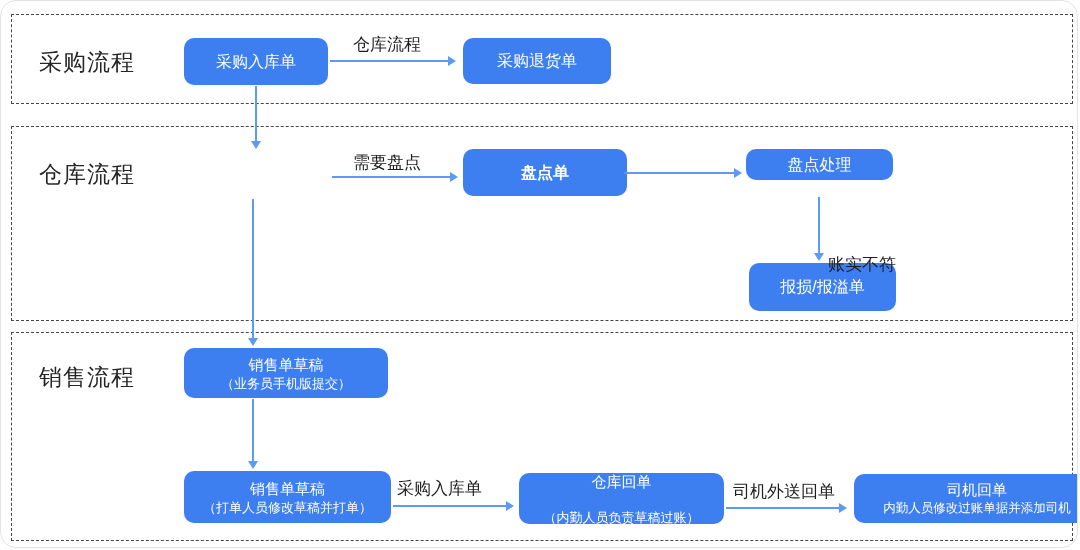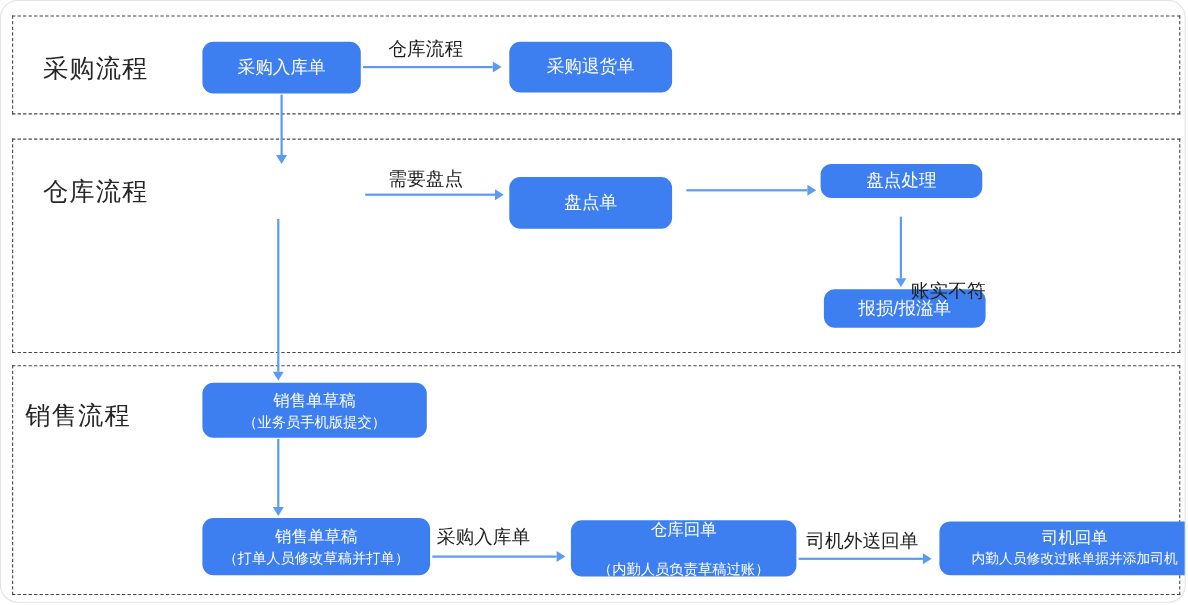--- a/index.html
+++ b/index.html
@@ -20,36 +20,36 @@
 <body>
 
 <div class="canvas">
 
   <div class="section" style="left:10px;top:13px;width:1062px;height:90px;"></div>
   <div class="section" style="left:10px;top:125px;width:1062px;height:195px;"></div>
   <div class="section" style="left:10px;top:331px;width:1062px;height:209px;"></div>
 
   <div class="section-title" style="left:38px;top:46px;">采购流程</div>
   <div class="section-title" style="left:38px;top:158px;">仓库流程</div>
-  <div class="section-title" style="left:22px;top:361px;">销售流程</div>
+  <div class="section-title" style="left:38px;top:361px;">销售流程</div>
 
   <div class="node" style="left:183px;top:37px;width:144px;height:47px;">
     <span class="l1">采购入库单</span>
   </div>
   <div class="node" style="left:462px;top:37px;width:148px;height:46px;">
     <span class="l1">采购退货单</span>
   </div>
 
-  <div class="node" style="left:462px;top:160px;width:148px;height:47px;">
+  <div class="node" style="left:462px;top:148px;width:164px;height:47px;font-weight:bold;">
     <span class="l1">盘点单</span>
   </div>
   <div class="node" style="left:745px;top:148px;width:147px;height:31px;">
     <span class="l1">盘点处理</span>
   </div>
-  <div class="node" style="left:748px;top:262px;width:147px;height:35px;">
+  <div class="node" style="left:748px;top:262px;width:147px;height:48px;">
     <span class="l1">报损/报溢单</span>
   </div>
 
   <div class="node" style="left:183px;top:347px;width:204px;height:50px;">
     <span class="l1" style="font-size:15px;">销售单草稿</span>
     <span class="l2">（业务员手机版提交）</span>
   </div>
   <div class="node" style="left:183px;top:470px;width:207px;height:52px;">
     <span class="l1" style="font-size:15px;">销售单草稿</span>
     <span class="l2">（打单人员修改草稿并打单）</span>

